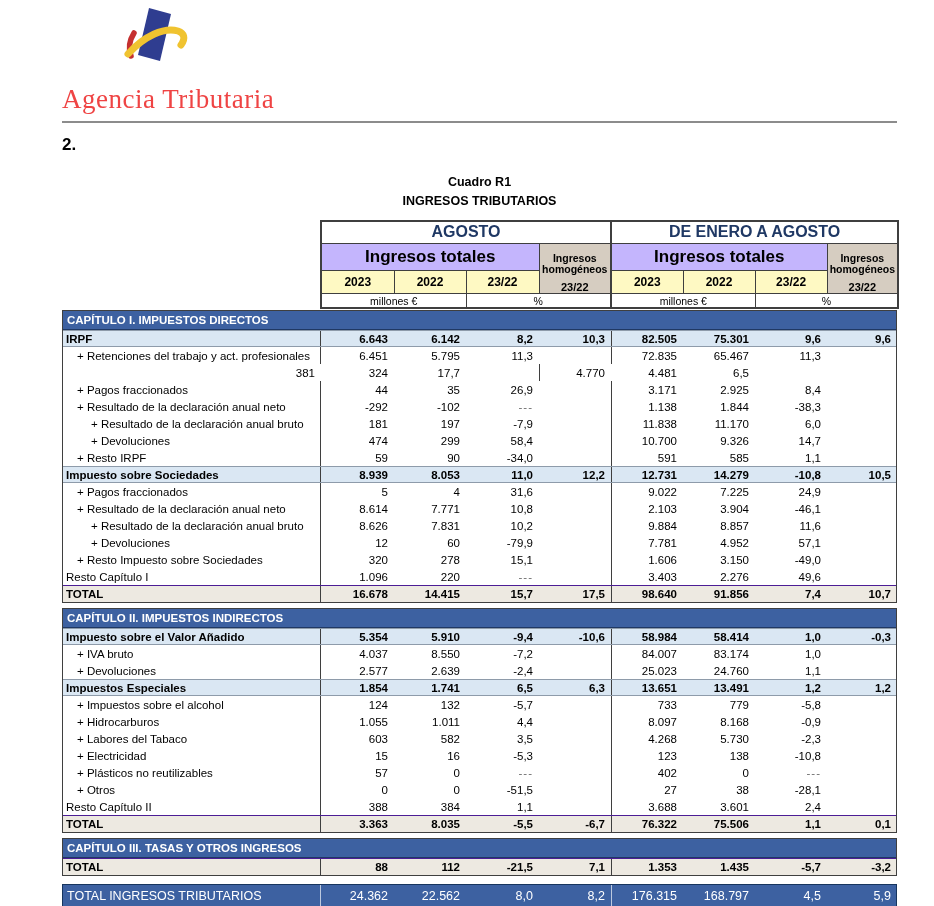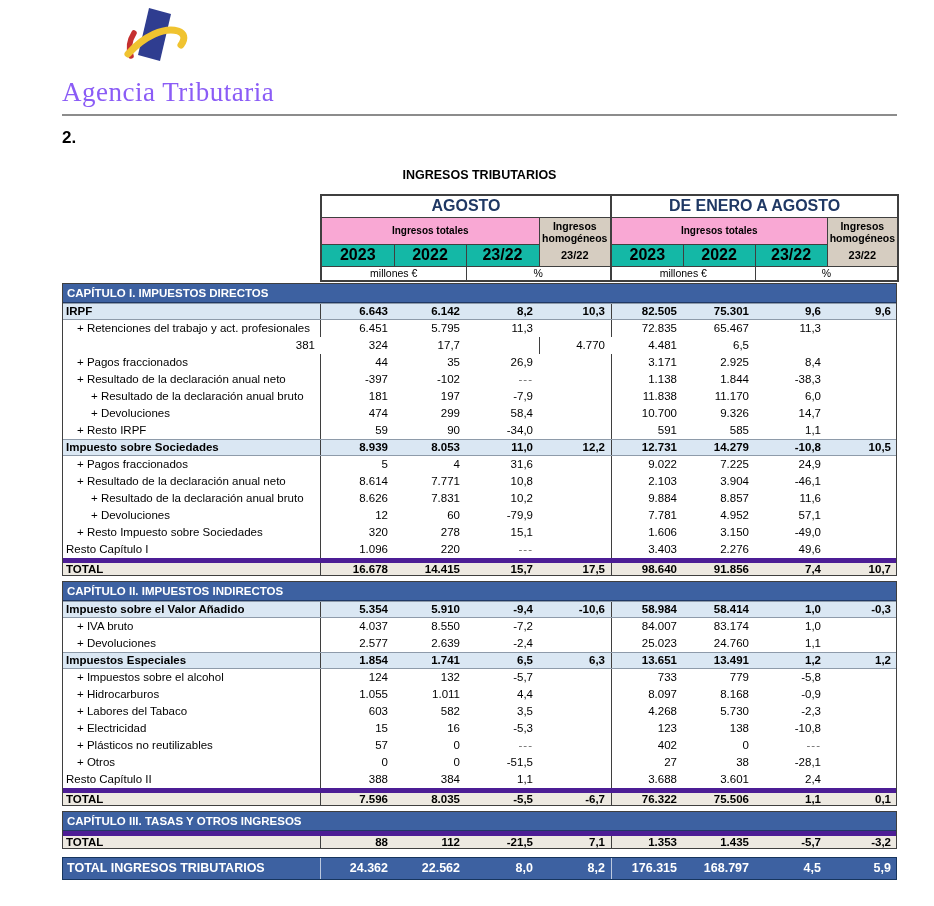--- a/index.html
+++ b/index.html
@@ -1,60 +1,60 @@
 <!DOCTYPE html>
 <html><head>
 <meta charset="utf-8">
 <style>
   html,body { margin:0; padding:0; background:#fff; }
   body { width:934px; height:906px; font-family:"Liberation Sans",sans-serif; color:#000; overflow:hidden; }
   .page { padding:8px 37px 0 62px; box-sizing:border-box; }
 
   
   .logo { display:block; margin-left:56px; }
-  .brand { font-family:"Liberation Serif",serif; font-size:27px; color:#8b5cf6; margin-top:9px; letter-spacing:.5px; }
+  .brand { font-family:"Liberation Serif",serif; font-size:27px; color:#ef4444; margin-top:16px; letter-spacing:.5px; }
   .rule { border-top:2px solid #8C8C8C; margin-top:6px; }
 
   
   .heading { display:flex; margin-top:12px; font-size:17px; font-weight:bold; }
   .hnum { width:63px; }
   .htitle { border-bottom:2.5px solid #000; padding:0 6px 1px 0; }
 
   
   .caption { text-align:center; margin-top:18px; font-weight:bold; font-size:12.5px; line-height:1.5; }
 
   
   .thead-table { border-collapse:collapse; margin:9px 0 1px 258px; table-layout:fixed; width:577px; border:2px solid #3F3F3F; }
   .thead-table td { border:1px solid #3F3F3F; text-align:center; padding:0; overflow:hidden; }
   .gname { color:#1F3864; font-weight:bold; font-size:16px; height:21px; background:#fff; }
-  .tot  { background:#f9a8d4; font-weight:bold; font-size:10px; height:26px; }
+  .tot  { background:#c4b5fd; font-weight:bold; font-size:17px; height:26px; }
   .hom  { background:#D6CDC1; font-weight:bold; vertical-align:top; }
-  .homt { font-size:10.5px; line-height:1.12; padding-top:3px; }
+  .homt { font-size:10.5px; line-height:1.12; padding-top:9px; }
   .homr { font-size:11px; margin-top:5px; }
-  .years td { background:#14b8a6; font-weight:bold; font-size:16px; height:21px; }
+  .years td { background:#fef9c3; font-weight:bold; font-size:12px; height:21px; }
   .units td { font-size:10.5px; height:13px; background:#fff; }
   .gsep { border-left:2px solid #3F3F3F !important; }
 
   
   .sblock { border:1.5px solid #3F3F3F; }
   .sblock + .sblock { margin-top:5px; }
   .band { background:#3D61A1; color:#fff; font-weight:bold; font-size:11.5px; height:19px; display:flex; align-items:center; padding-left:4px; box-sizing:border-box; border-bottom:1px solid #1F3864; }
   .trow { display:grid; grid-template-columns:258px 73px 72px 73px 72px 72px 72px 72px 70px; height:17px; box-sizing:border-box; font-size:11.5px; }
   .lab { padding-left:3px; border-right:1.5px solid #3F3F3F; height:100%; display:flex; align-items:center; box-sizing:border-box; white-space:nowrap; }
   .ind1 { padding-left:14px; }
   .ind2 { padding-left:28px; }
   .num { height:100%; display:flex; align-items:center; justify-content:flex-end; padding-right:6px; box-sizing:border-box; }
   .c4 { border-left:1.5px solid #3F3F3F; }
   .dash { color:#6A6A6A; letter-spacing:1px; }
   .s-highlight { background:#DAE7F3; font-weight:bold; border-top:1px solid #8E9BAA; border-bottom:1px solid #8E9BAA; }
   .s-bold { font-weight:normal; }
-  .s-total { background:#EDE9E1; font-weight:bold; border-top:5px solid #4c1d95; }
-
-  
-  .grand { margin-top:8px; display:grid; grid-template-columns:258px 73px 72px 73px 72px 72px 72px 72px 70px; height:23px; background:#3D61A1; border:1.5px solid #17355E; box-sizing:border-box; color:#fff; font-weight:bold; font-size:12.5px; }
+  .s-total { background:#EDE9E1; font-weight:bold; border-top:1px solid #4c1d95; }
+
+  
+  .grand { margin-top:8px; display:grid; grid-template-columns:258px 73px 72px 73px 72px 72px 72px 72px 70px; height:23px; background:#3D61A1; border:1.5px solid #17355E; box-sizing:border-box; color:#fff; font-weight:normal; font-size:12.5px; }
   .glab { padding-left:4px; height:100%; display:flex; align-items:center; border-right:1.5px solid #BCC9DF; box-sizing:border-box; }
   .grand .c4 { border-left:1.5px solid #BCC9DF; }
 </style>
 </head>
 <body>
 
 <div class="page">
 
   <svg class="logo" width="80" height="60" viewBox="0 0 80 60">
     <polygon points="31,0 53,6 42,53 20,47" fill="#2F3D90"></polygon>
@@ -62,20 +62,21 @@
     <path d="M10,46 C26,28 46,19 60,23 C66,25 68,30 63,37" stroke="#F0C330" stroke-width="7" fill="none" stroke-linecap="round"></path>
   </svg>
   <div class="brand">Agencia Tributaria</div>
   <div class="rule"></div>
 
   <div class="heading">
     <span class="hnum">2.</span>
   </div>
 
   <div class="caption">
+    <div>Cuadro R1</div>
     <div>INGRESOS TRIBUTARIOS</div>
   </div>
 
   <table class="thead-table">
     <colgroup>
       <col style="width:73px">
         <col style="width:72px">
         <col style="width:73px">
         <col style="width:72px">
       <col style="width:72px">
@@ -158,21 +159,21 @@
           <div class="num c1">35</div>
           <div class="num c2">26,9</div>
           <div class="num c3"></div>
           <div class="num c4">3.171</div>
           <div class="num c5">2.925</div>
           <div class="num c6">8,4</div>
           <div class="num c7"></div>
         </div>
         <div class="trow s-plain">
           <div class="lab ind1">+ Resultado de la declaración anual neto</div>
-          <div class="num c0">-397</div>
+          <div class="num c0">-292</div>
           <div class="num c1">-102</div>
           <div class="num c2 dash">---</div>
           <div class="num c3"></div>
           <div class="num c4">1.138</div>
           <div class="num c5">1.844</div>
           <div class="num c6">-38,3</div>
           <div class="num c7"></div>
         </div>
         <div class="trow s-plain">
           <div class="lab ind2">+ Resultado de la declaración anual bruto</div>
@@ -414,21 +415,21 @@
           <div class="num c1">384</div>
           <div class="num c2">1,1</div>
           <div class="num c3"></div>
           <div class="num c4">3.688</div>
           <div class="num c5">3.601</div>
           <div class="num c6">2,4</div>
           <div class="num c7"></div>
         </div>
         <div class="trow s-total">
           <div class="lab ind0">TOTAL</div>
-          <div class="num c0">7.596</div>
+          <div class="num c0">3.363</div>
           <div class="num c1">8.035</div>
           <div class="num c2">-5,5</div>
           <div class="num c3">-6,7</div>
           <div class="num c4">76.322</div>
           <div class="num c5">75.506</div>
           <div class="num c6">1,1</div>
           <div class="num c7">0,1</div>
         </div>
       </div>
       <div class="sblock">

